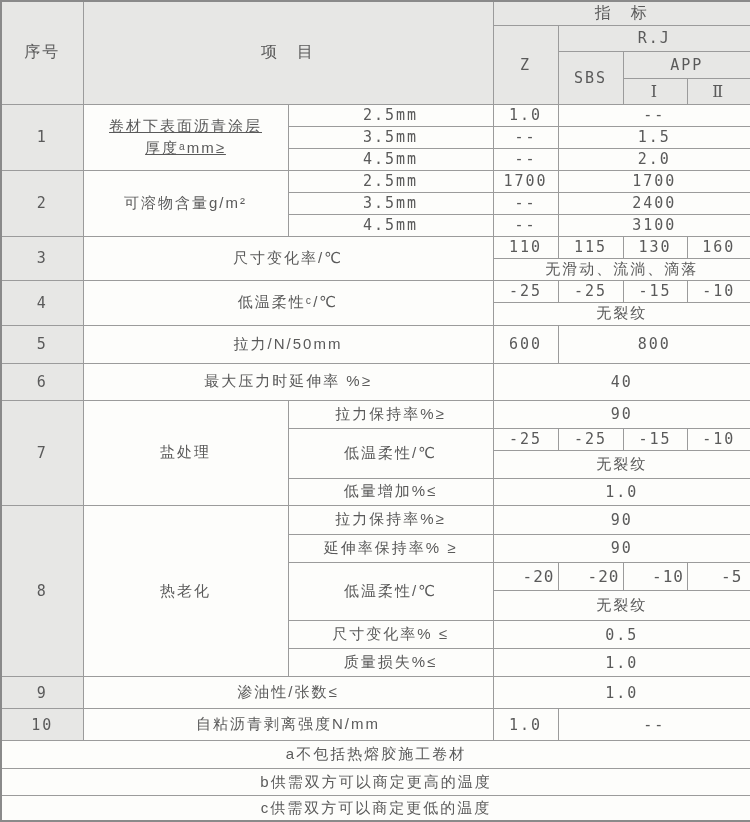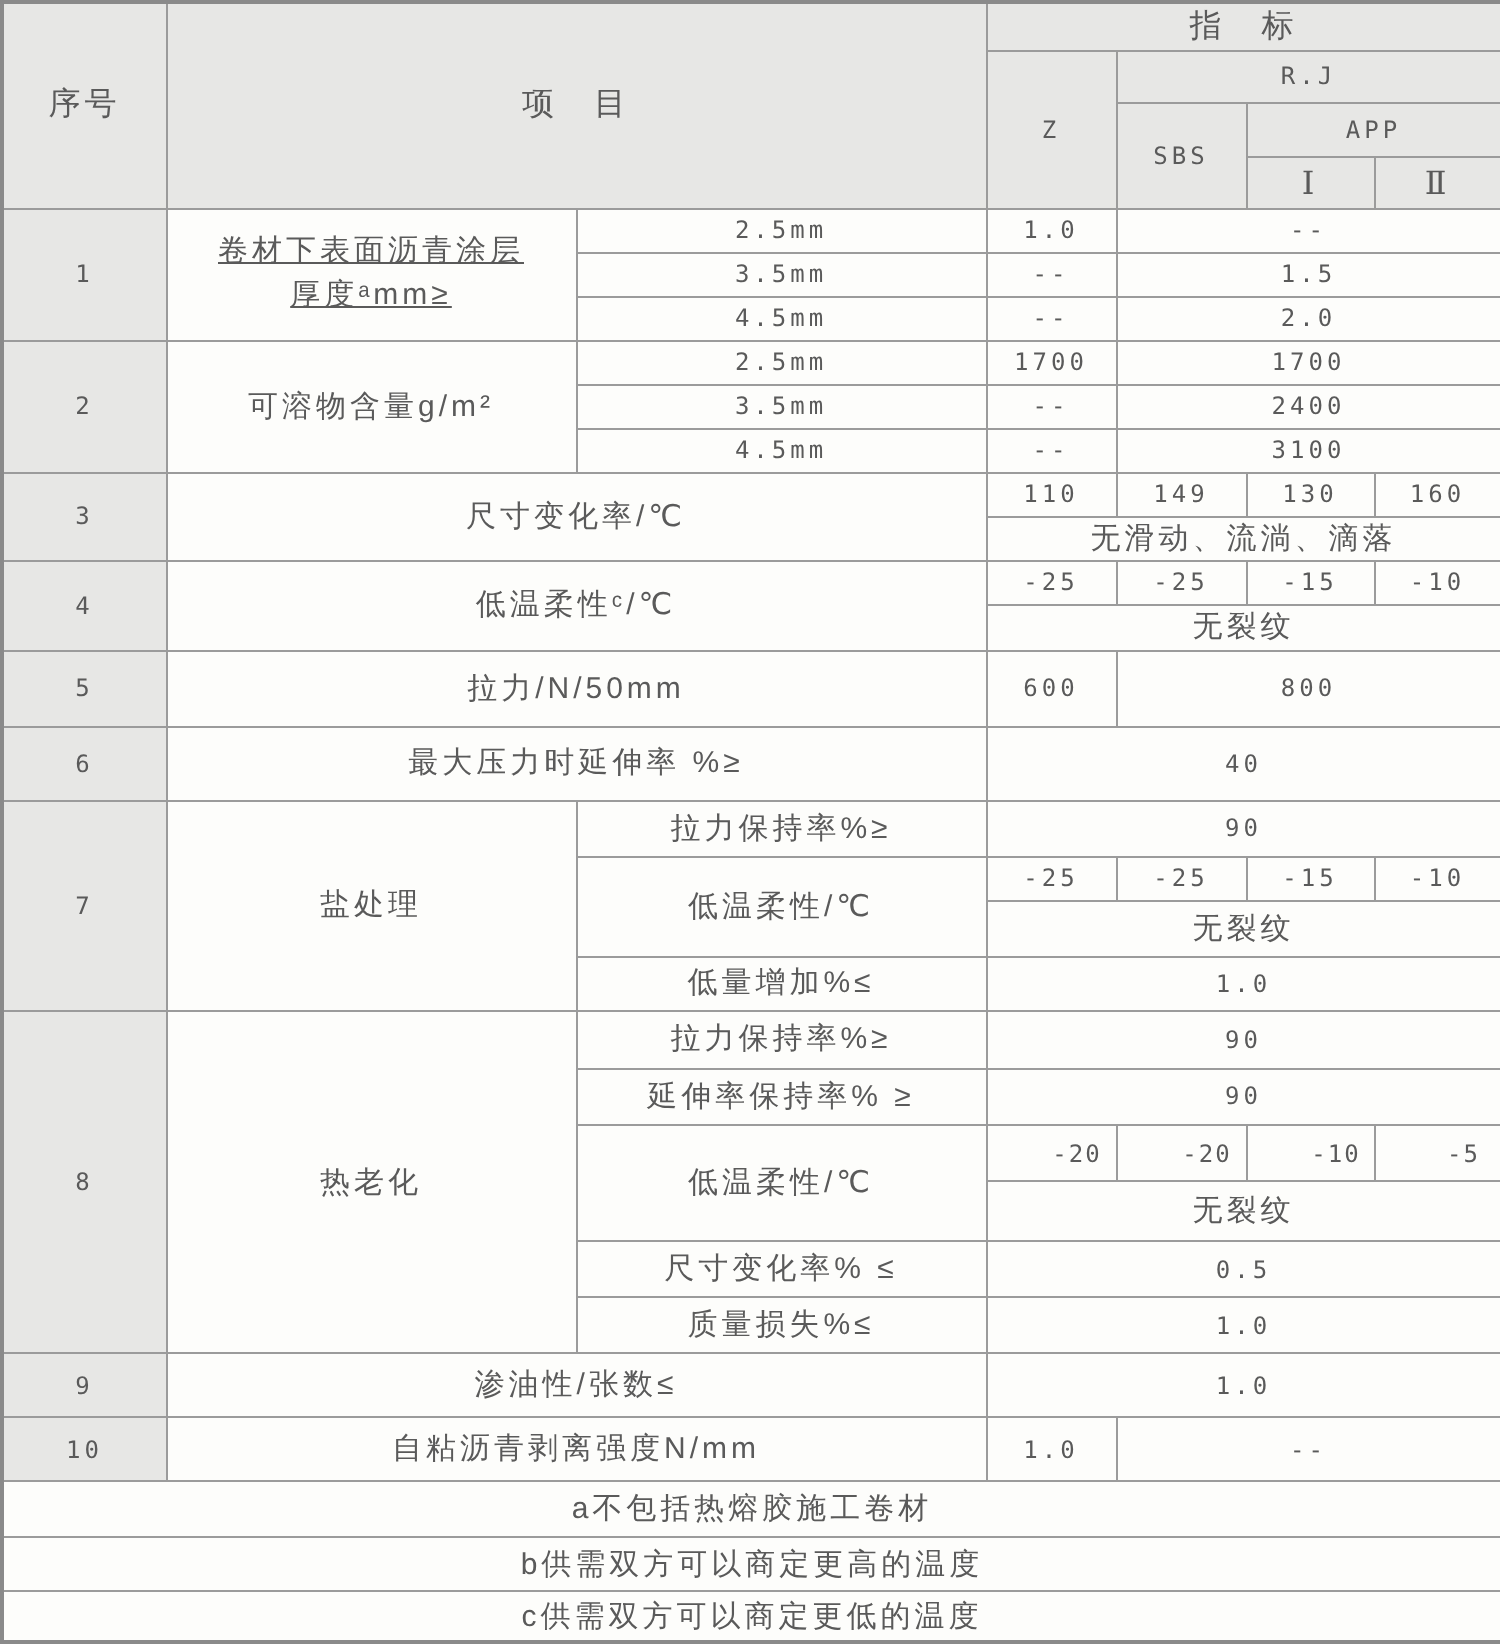--- a/index.html
+++ b/index.html
@@ -30,23 +30,23 @@
     font-size:15px;
     letter-spacing:2px;
     overflow:hidden;
     white-space:nowrap;
   }
   td.g{background:var(--grey);}
   td.hd{font-size:16px;}
   td.num{
     font-family:"DejaVu Sans Mono","Liberation Mono",monospace;
     letter-spacing:2px;
-    font-size:12px;
-  }
-  td.sm{font-size:12px;letter-spacing:1px;padding-left:28px;}
+    font-size:15px;
+  }
+  td.sm{font-size:16px;letter-spacing:1px;padding-left:28px;}
   td.roman{font-family:"DejaVu Serif","Liberation Serif",serif;font-size:16px;}
   td.lbl2 div{line-height:1.45;text-decoration:underline;}
   td.foot{letter-spacing:2px;}
 </style>
 </head>
 <body>
 
 <div class="page">
 <table class="spec">
   <colgroup>
@@ -114,21 +114,21 @@
   <tr style="height:22px">
     <td class="num">4.5mm</td>
     <td class="num">--</td>
     <td class="num" colspan="3">3100</td>
   </tr>
 
   <tr style="height:22px">
     <td class="g num" rowspan="2">3</td>
     <td colspan="2" rowspan="2">尺寸变化率/℃</td>
     <td class="num">110</td>
-    <td class="num">149</td>
+    <td class="num">115</td>
     <td class="num">130</td>
     <td class="num">160</td>
   </tr>
   <tr style="height:22px">
     <td colspan="4">无滑动、流淌、滴落</td>
   </tr>
 
   <tr style="height:22px">
     <td class="g num" rowspan="2">4</td>
     <td colspan="2" rowspan="2">低温柔性ᶜ/℃</td>

